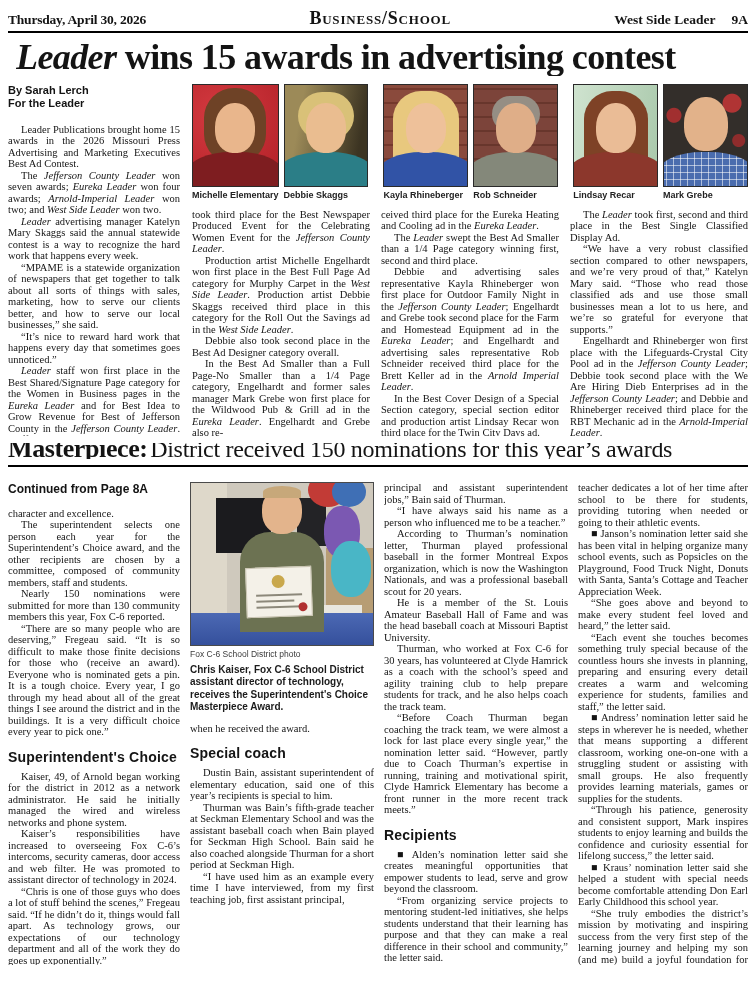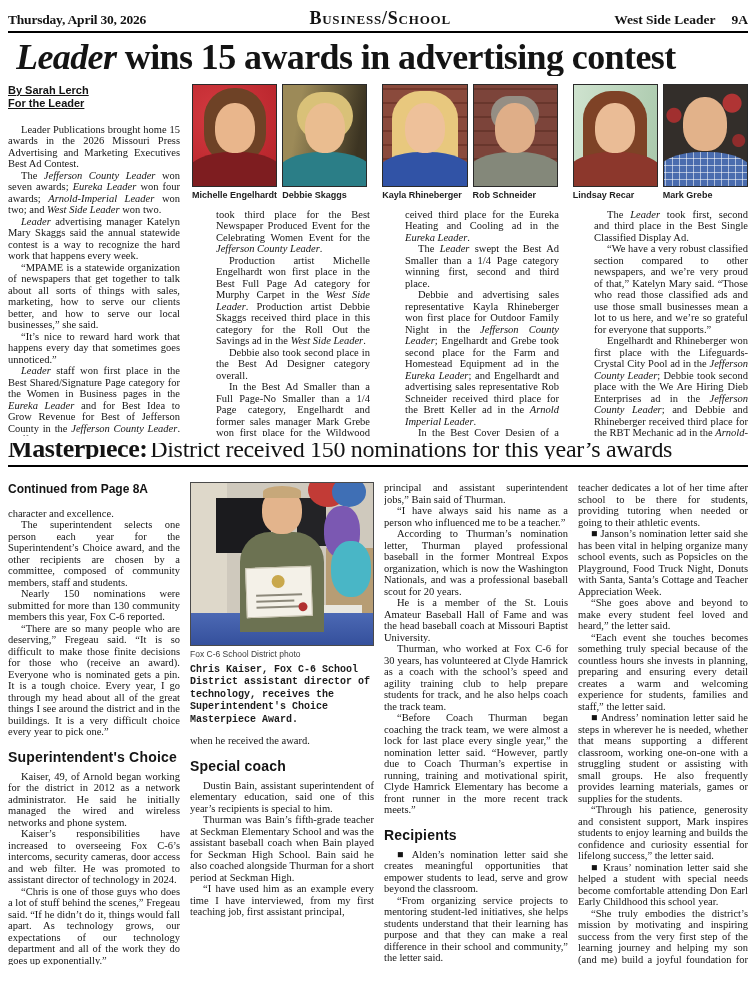--- a/index.html
+++ b/index.html
@@ -18,21 +18,21 @@
   .rule{border:none;border-top:2px solid #000;margin:5px 0 0 0;}
   
   h1.headline{
     font-size:36px;line-height:38px;font-weight:bold;margin:5px 0 8px 8px;
     letter-spacing:-0.6px;white-space:nowrap;overflow:hidden;
   }
   
   .story1{display:flex;gap:12px;height:352px;overflow:hidden;}
   .s1col1{width:172px;flex:0 0 172px;overflow:hidden;}
   .s1right{flex:1;min-width:0;}
-  .byline{font-family:"Liberation Sans",sans-serif;font-weight:bold;font-size:11px;line-height:13.5px;margin-bottom:13px;text-decoration:underline;}
+  .byline{font-family:"Liberation Sans",sans-serif;font-weight:bold;font-size:11px;line-height:13.5px;margin-bottom:13px;}
   p.body{margin:0;text-indent:13px;text-align:justify;}
   p.body.noindent{text-indent:0;}
   
   .photos-row{display:flex;height:121px;margin-bottom:4px;}
   .photos-row figure{margin:0;flex:1;}
   .gapS{width:5px;flex:0 0 5px;}
   .gapL{width:15px;flex:0 0 15px;}
   .pt{position:relative;height:103px;border:1px solid #2a2a2a;overflow:hidden;}
   .pt .hair{position:absolute;left:50%;z-index:1;}
   .pt .face{position:absolute;left:50%;top:18px;width:40px;height:50px;margin-left:-20px;
@@ -67,34 +67,34 @@
       radial-gradient(circle at 12% 30%, #a12f2f 0 7px, transparent 8px),
       radial-gradient(circle at 90% 55%, #8f2c2c 0 6px, transparent 7px),
       #332e2a;}
   .pt5 .face{top:12px;width:44px;height:54px;margin-left:-22px;background:#e2b28a;}
   .pt5 .torso{background:
       repeating-linear-gradient(90deg,rgba(255,255,255,0.55) 0 1px,transparent 1px 7px),
       repeating-linear-gradient(0deg,rgba(255,255,255,0.55) 0 1px,transparent 1px 7px),
       #4a6cae;}
   
   .cols3{display:grid;grid-template-columns:1fr 1fr 1fr;gap:11px;height:227px;overflow:hidden;}
-  .cols3 > div{overflow:hidden;margin-left:24px;}
+  .cols3 > div{overflow:hidden;}
   
   .h2line{margin:7px 0 0 0;white-space:nowrap;overflow:hidden;}
   .h2bold{font-weight:bold;font-size:26px;letter-spacing:-0.4px;}
   .h2rest{font-size:24px;letter-spacing:-0.3px;text-align:right;}
   .rule2{border:none;border-top:2px solid #000;margin:6px 0 0 0;}
   
   .story2{display:grid;grid-template-columns:172px 184px 184px 1fr;gap:10px;height:498px;overflow:hidden;padding-top:15px;}
   .story2 > div{overflow:hidden;}
   .continued{font-family:"Liberation Sans",sans-serif;font-weight:bold;font-size:12px;margin:2px 0 12px 0;}
   .subhead{font-family:"Liberation Sans",sans-serif;font-weight:bold;font-size:14px;line-height:16px;
     margin:11px 0 6px 0;letter-spacing:0.2px;}
   .credit{font-family:"Liberation Sans",sans-serif;font-size:8.5px;color:#3c3c3c;text-align:left;margin:3px 0 3px 0;}
-  .bigcap{font-family:Liberation Mono, monospace;font-weight:bold;font-size:10px;line-height:12.5px;
+  .bigcap{font-family:Liberation Sans, sans-serif;font-weight:bold;font-size:10px;line-height:12.5px;
     color:#1c1c1c;margin:0 0 9px 0;}
   
   .kphoto{position:relative;height:164px;border:1px solid #4a4a4a;overflow:hidden;background:#cfc9bd;}
   .kp-wall{position:absolute;left:0;top:0;width:20%;height:100%;background:#ded8ca;}
   .kp-monitor{position:absolute;left:14%;top:9%;width:30%;height:34%;background:#1b1b1e;}
   .kp-monitor2{position:absolute;left:58%;top:9%;width:16%;height:30%;background:#232326;}
   .kp-floor{position:absolute;right:0;top:40%;width:26%;height:40%;background:#b79d74;}
   .kp-bal-red{position:absolute;right:14%;top:-6%;width:40px;height:34px;border-radius:50%;background:#c23b36;}
   .kp-bal-blue{position:absolute;right:4%;top:-4%;width:34px;height:30px;border-radius:50%;background:#3f6fb5;}
   .kp-bal-purple{position:absolute;right:7%;top:14%;width:36px;height:52px;border-radius:45%;background:#7b58b2;}
@@ -146,21 +146,21 @@
     </div>
 
     <div class="s1right">
       <div class="photos-row">
         <figure>
           <div class="pt pt0">
               <div class="hair"></div>
               <div class="torso"></div>
               <div class="face"></div>
             </div>
-          <div class="pcap">Michelle Engelhardt</div>
+          <div class="pcap">Michelle Elementary</div>
         </figure>
         <div class="gapS"></div>
         <figure>
           <div class="pt pt1">
               <div class="hair"></div>
               <div class="torso"></div>
               <div class="face"></div>
             </div>
           <div class="pcap">Debbie Skaggs</div>
         </figure>

